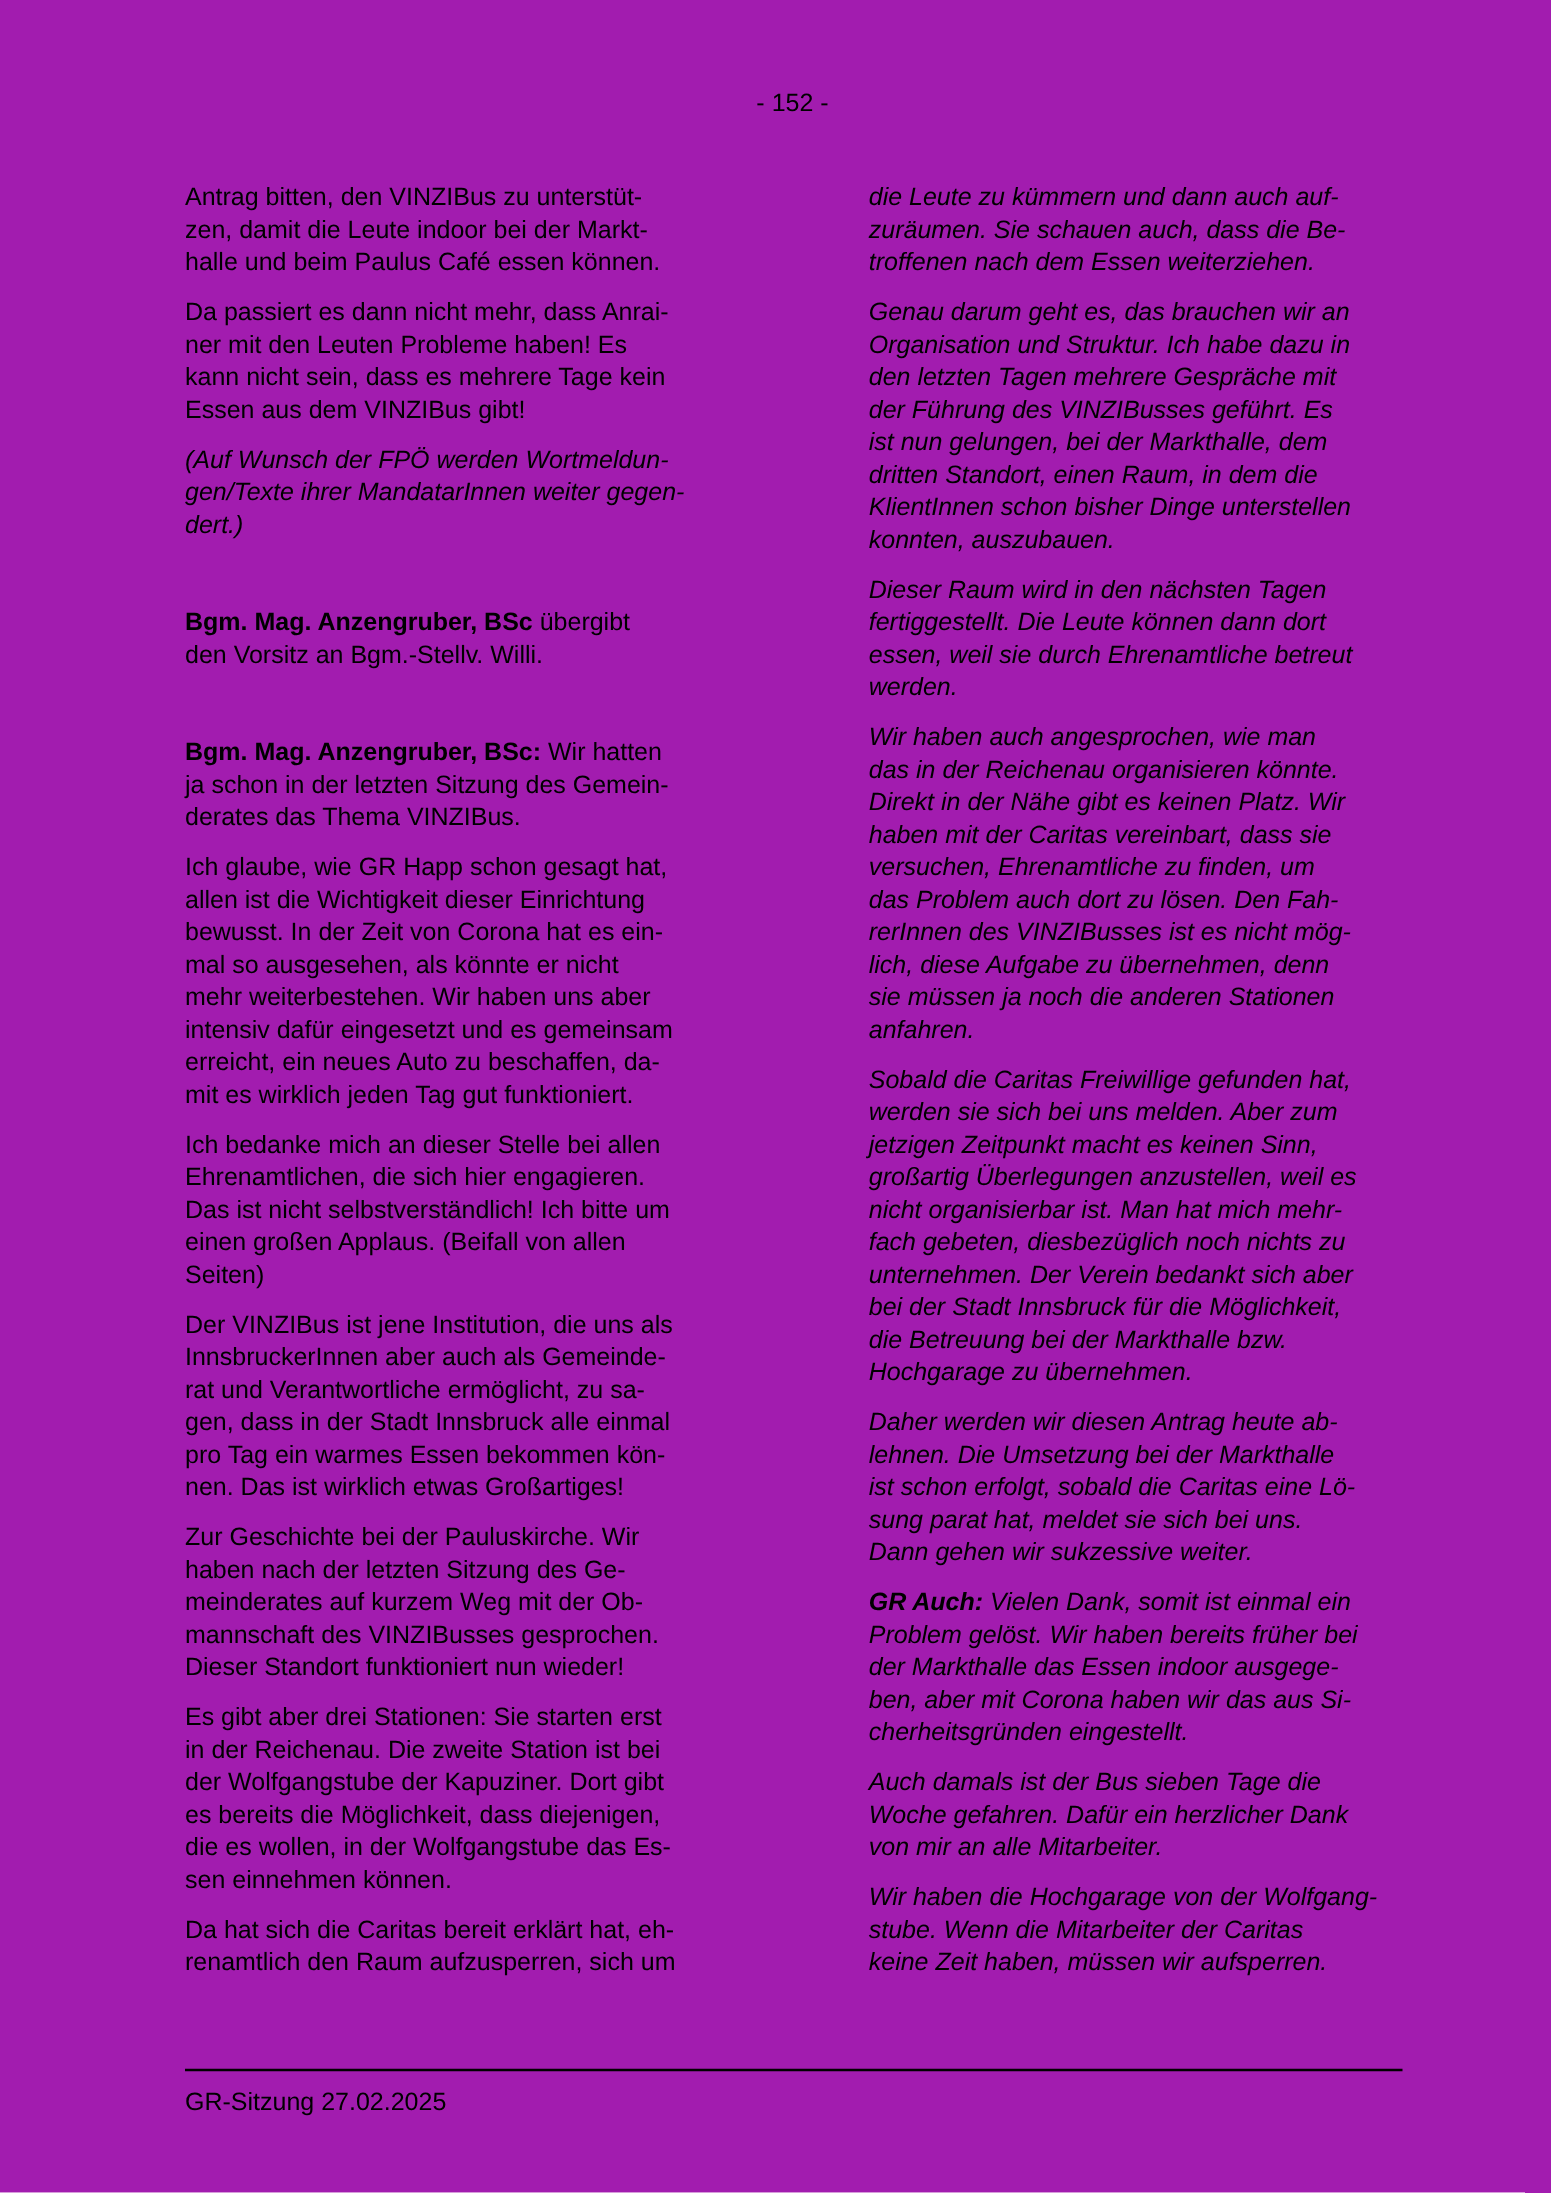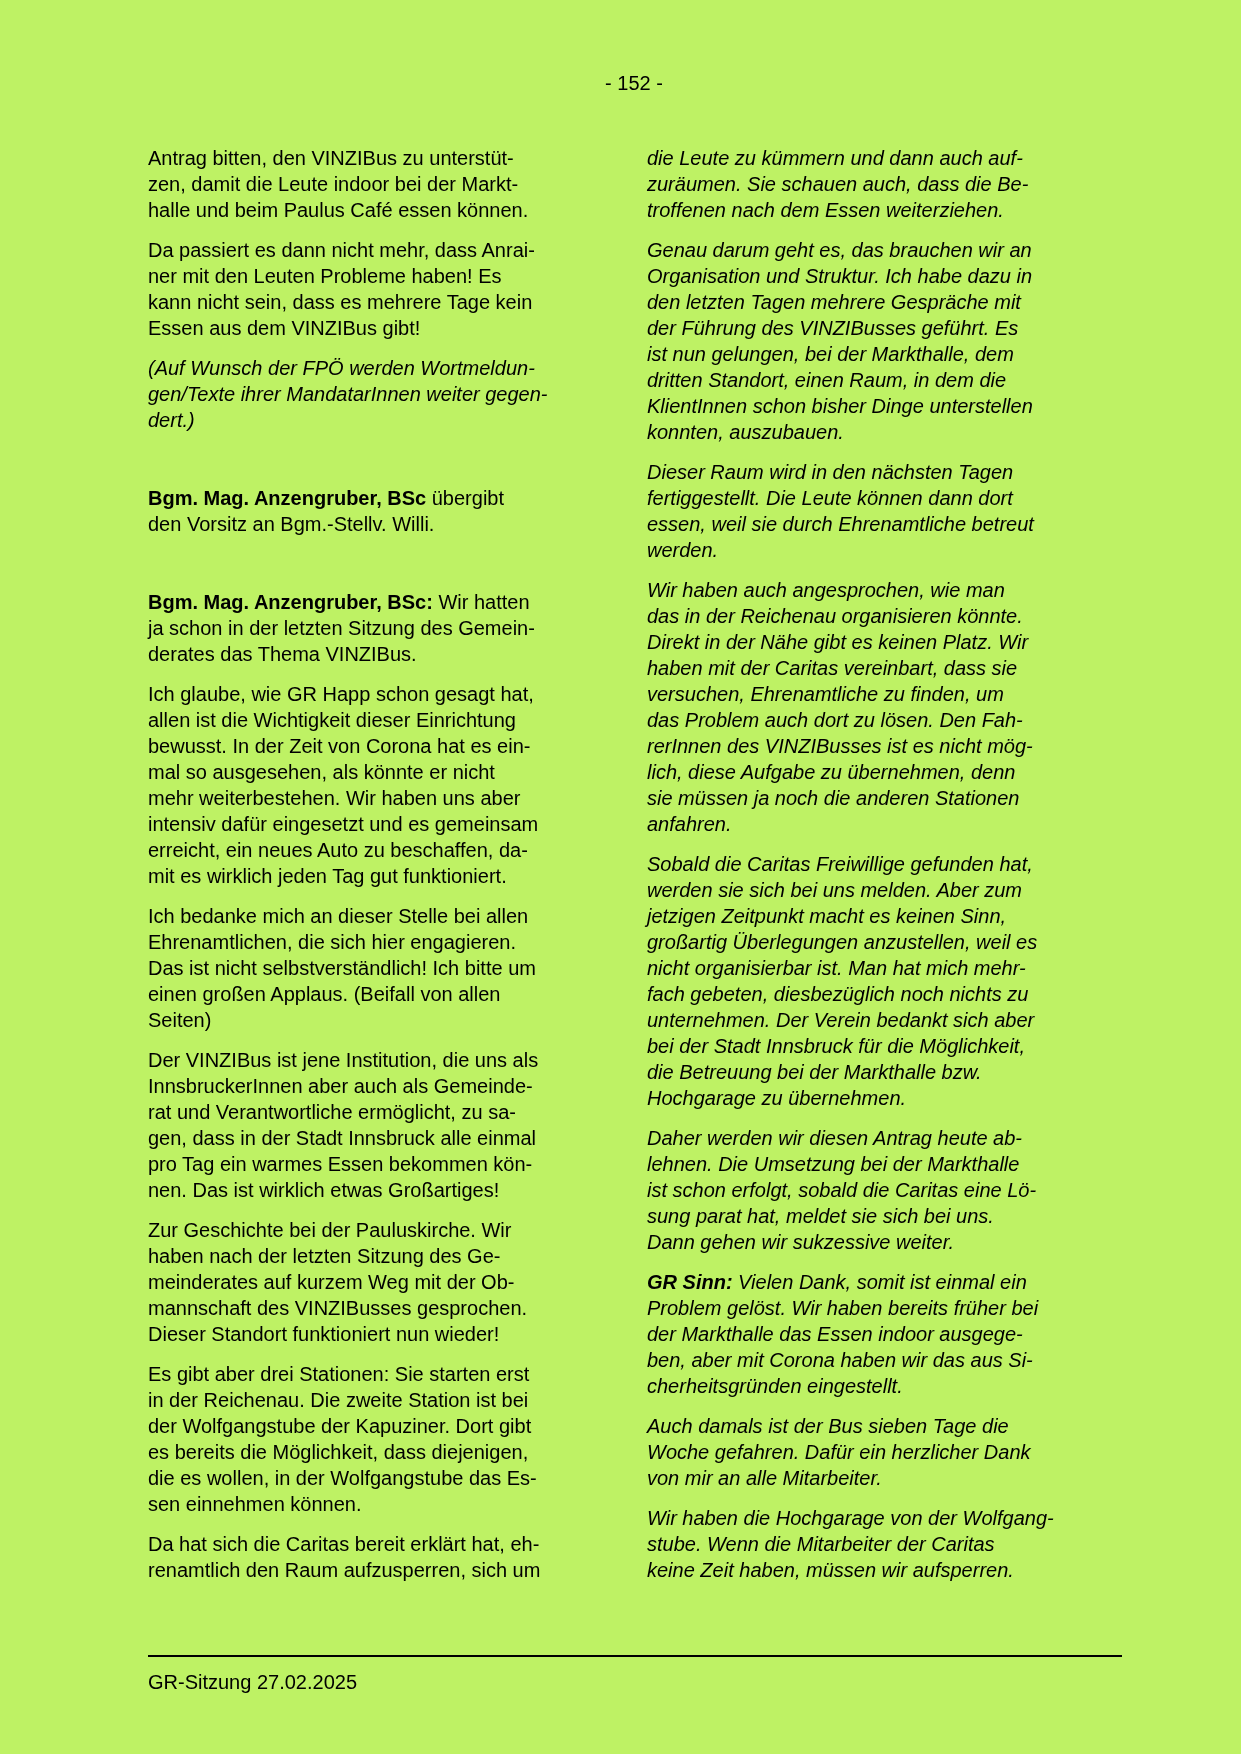--- a/index.html
+++ b/index.html
@@ -1,39 +1,39 @@
 <!DOCTYPE html>
 <html><head>
 <meta charset="utf-8">
 <style>
   html, body { margin: 0; padding: 0; background: #ffffff; }
   .page {
     position: relative;
     width: 1241px;
     height: 1754px;
-    background: #bef264;
+    background: #a21caf;
     color: #000000;
     font-family: "Liberation Sans", "DejaVu Sans", sans-serif;
     font-size: 20px;
     line-height: 26px;
     overflow: hidden;
   }
   .page-number {
     position: absolute;
     top: 70px;
     left: 148px;
     width: 972px;
     text-align: center;
   }
   .columns {
     position: absolute;
     top: 145px;
     left: 148px;
     display: flex;
-    gap: 27px;
+    gap: 75px;
   }
   .col-left  { width: 472px; }
   .col-right { width: 462px; font-style: italic; }
   .para {
     margin: 0 0 14px 0;
     white-space: pre;
   }
   .italic { font-style: italic; }
   .mt-lg { margin-top: 52px; }
   strong { font-weight: bold; }
@@ -139,21 +139,21 @@
 fach gebeten, diesbezüglich noch nichts zu
 unternehmen. Der Verein bedankt sich aber
 bei der Stadt Innsbruck für die Möglichkeit,
 die Betreuung bei der Markthalle bzw.
 Hochgarage zu übernehmen.</p>
       <p class="para">Daher werden wir diesen Antrag heute ab-
 lehnen. Die Umsetzung bei der Markthalle
 ist schon erfolgt, sobald die Caritas eine Lö-
 sung parat hat, meldet sie sich bei uns.
 Dann gehen wir sukzessive weiter.</p>
-      <p class="para"><strong>GR Sinn:</strong><span> Vielen Dank, somit ist einmal ein
+      <p class="para"><strong>GR Auch:</strong><span> Vielen Dank, somit ist einmal ein
 Problem gelöst. Wir haben bereits früher bei
 der Markthalle das Essen indoor ausgege-
 ben, aber mit Corona haben wir das aus Si-
 cherheitsgründen eingestellt.</span></p>
       <p class="para">Auch damals ist der Bus sieben Tage die
 Woche gefahren. Dafür ein herzlicher Dank
 von mir an alle Mitarbeiter.</p>
       <p class="para">Wir haben die Hochgarage von der Wolfgang-
 stube. Wenn die Mitarbeiter der Caritas
 keine Zeit haben, müssen wir aufsperren.</p>

